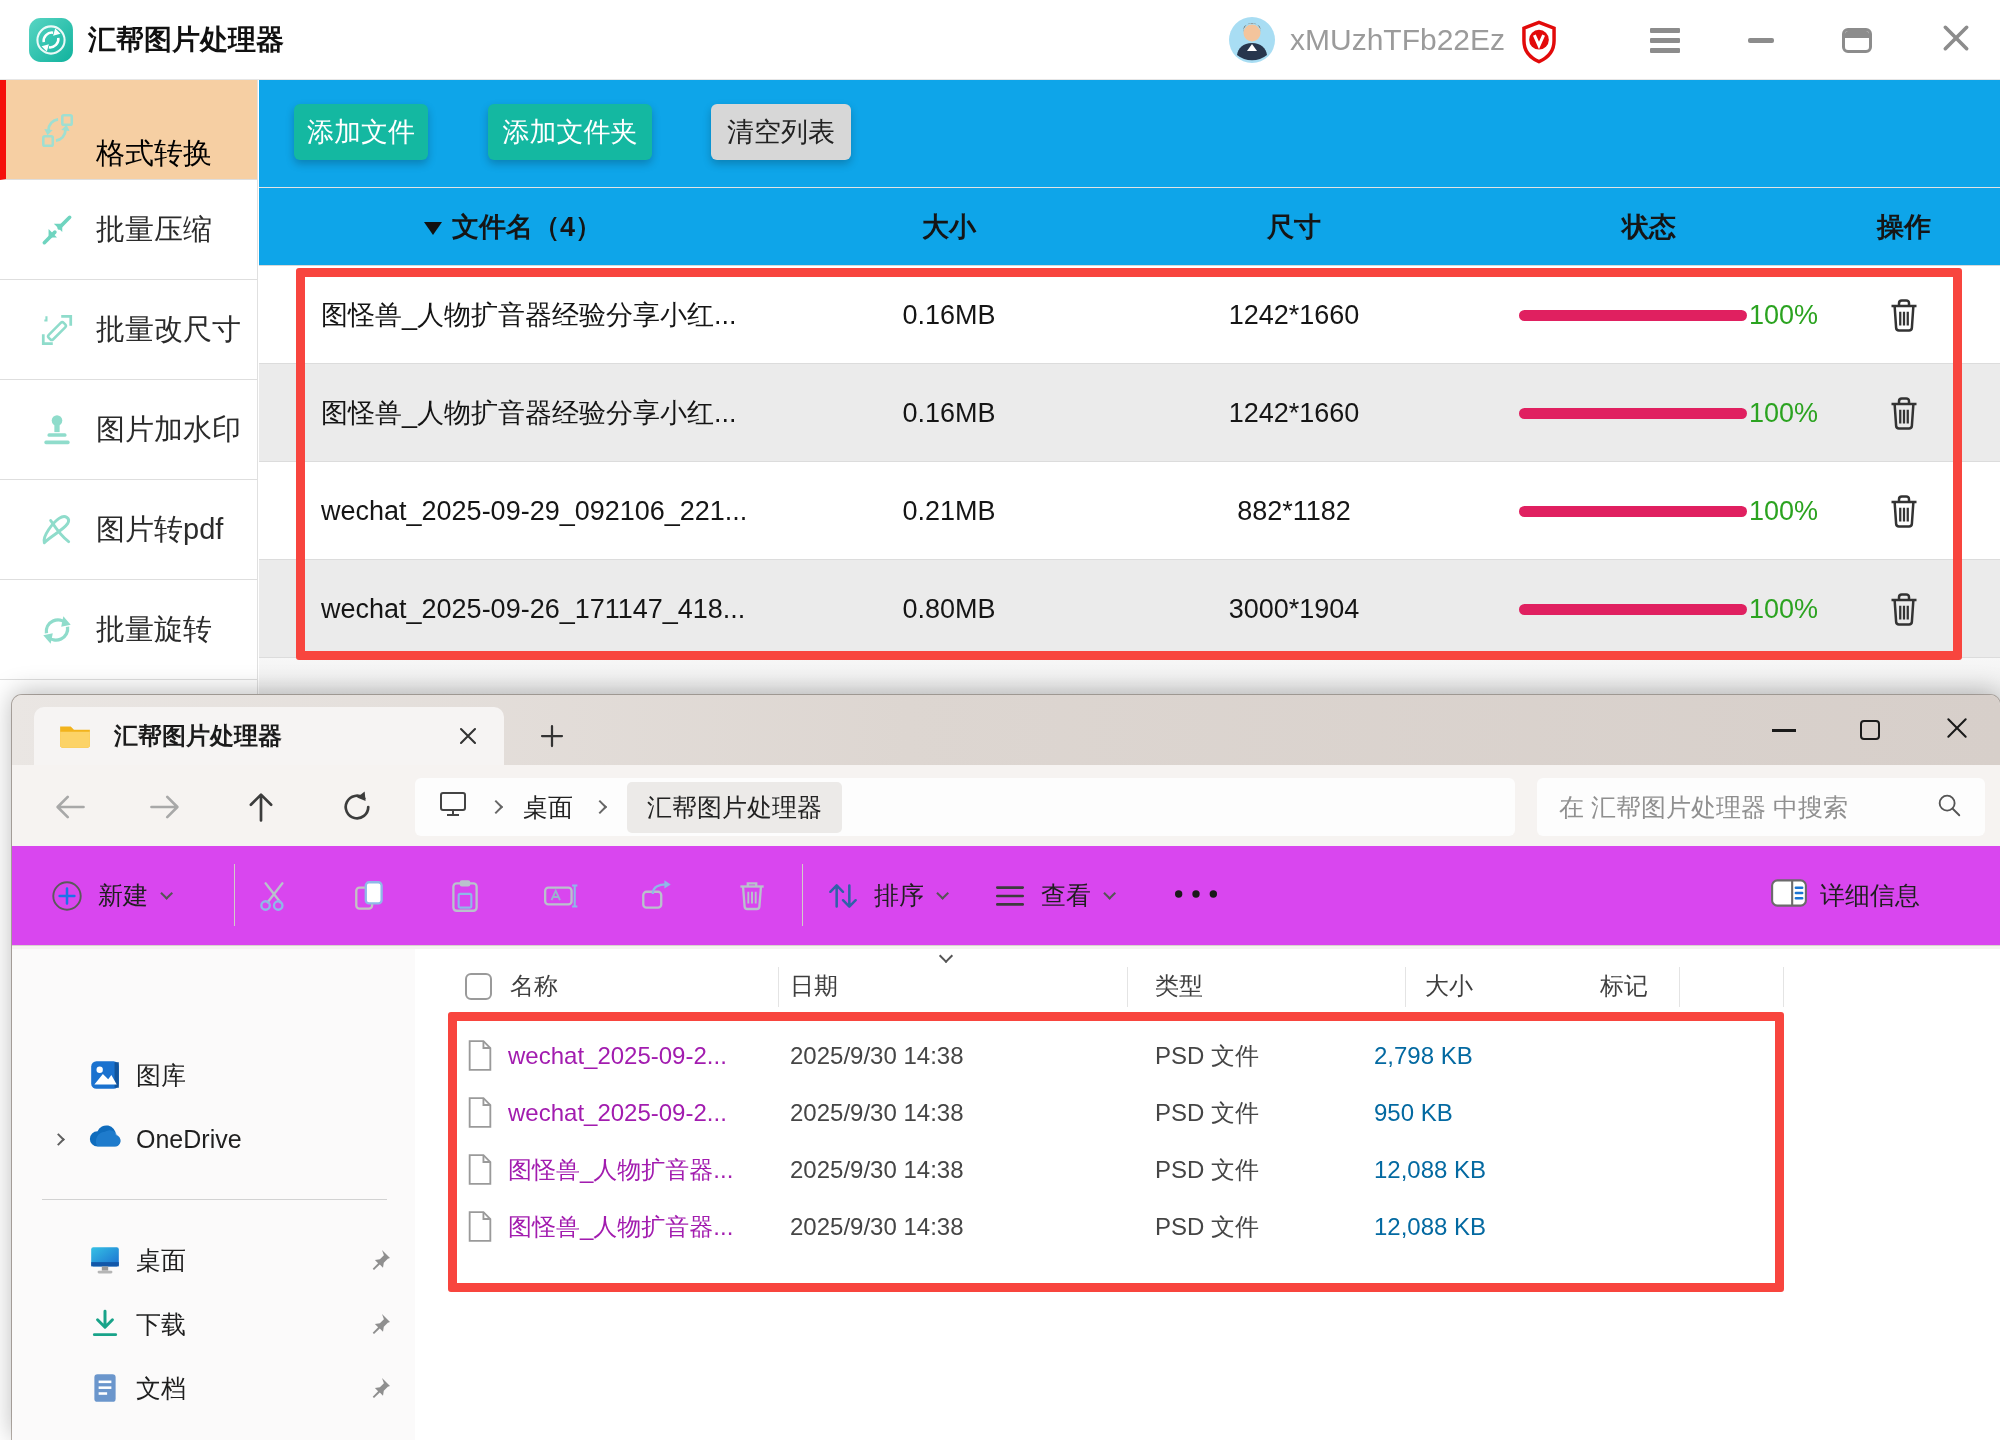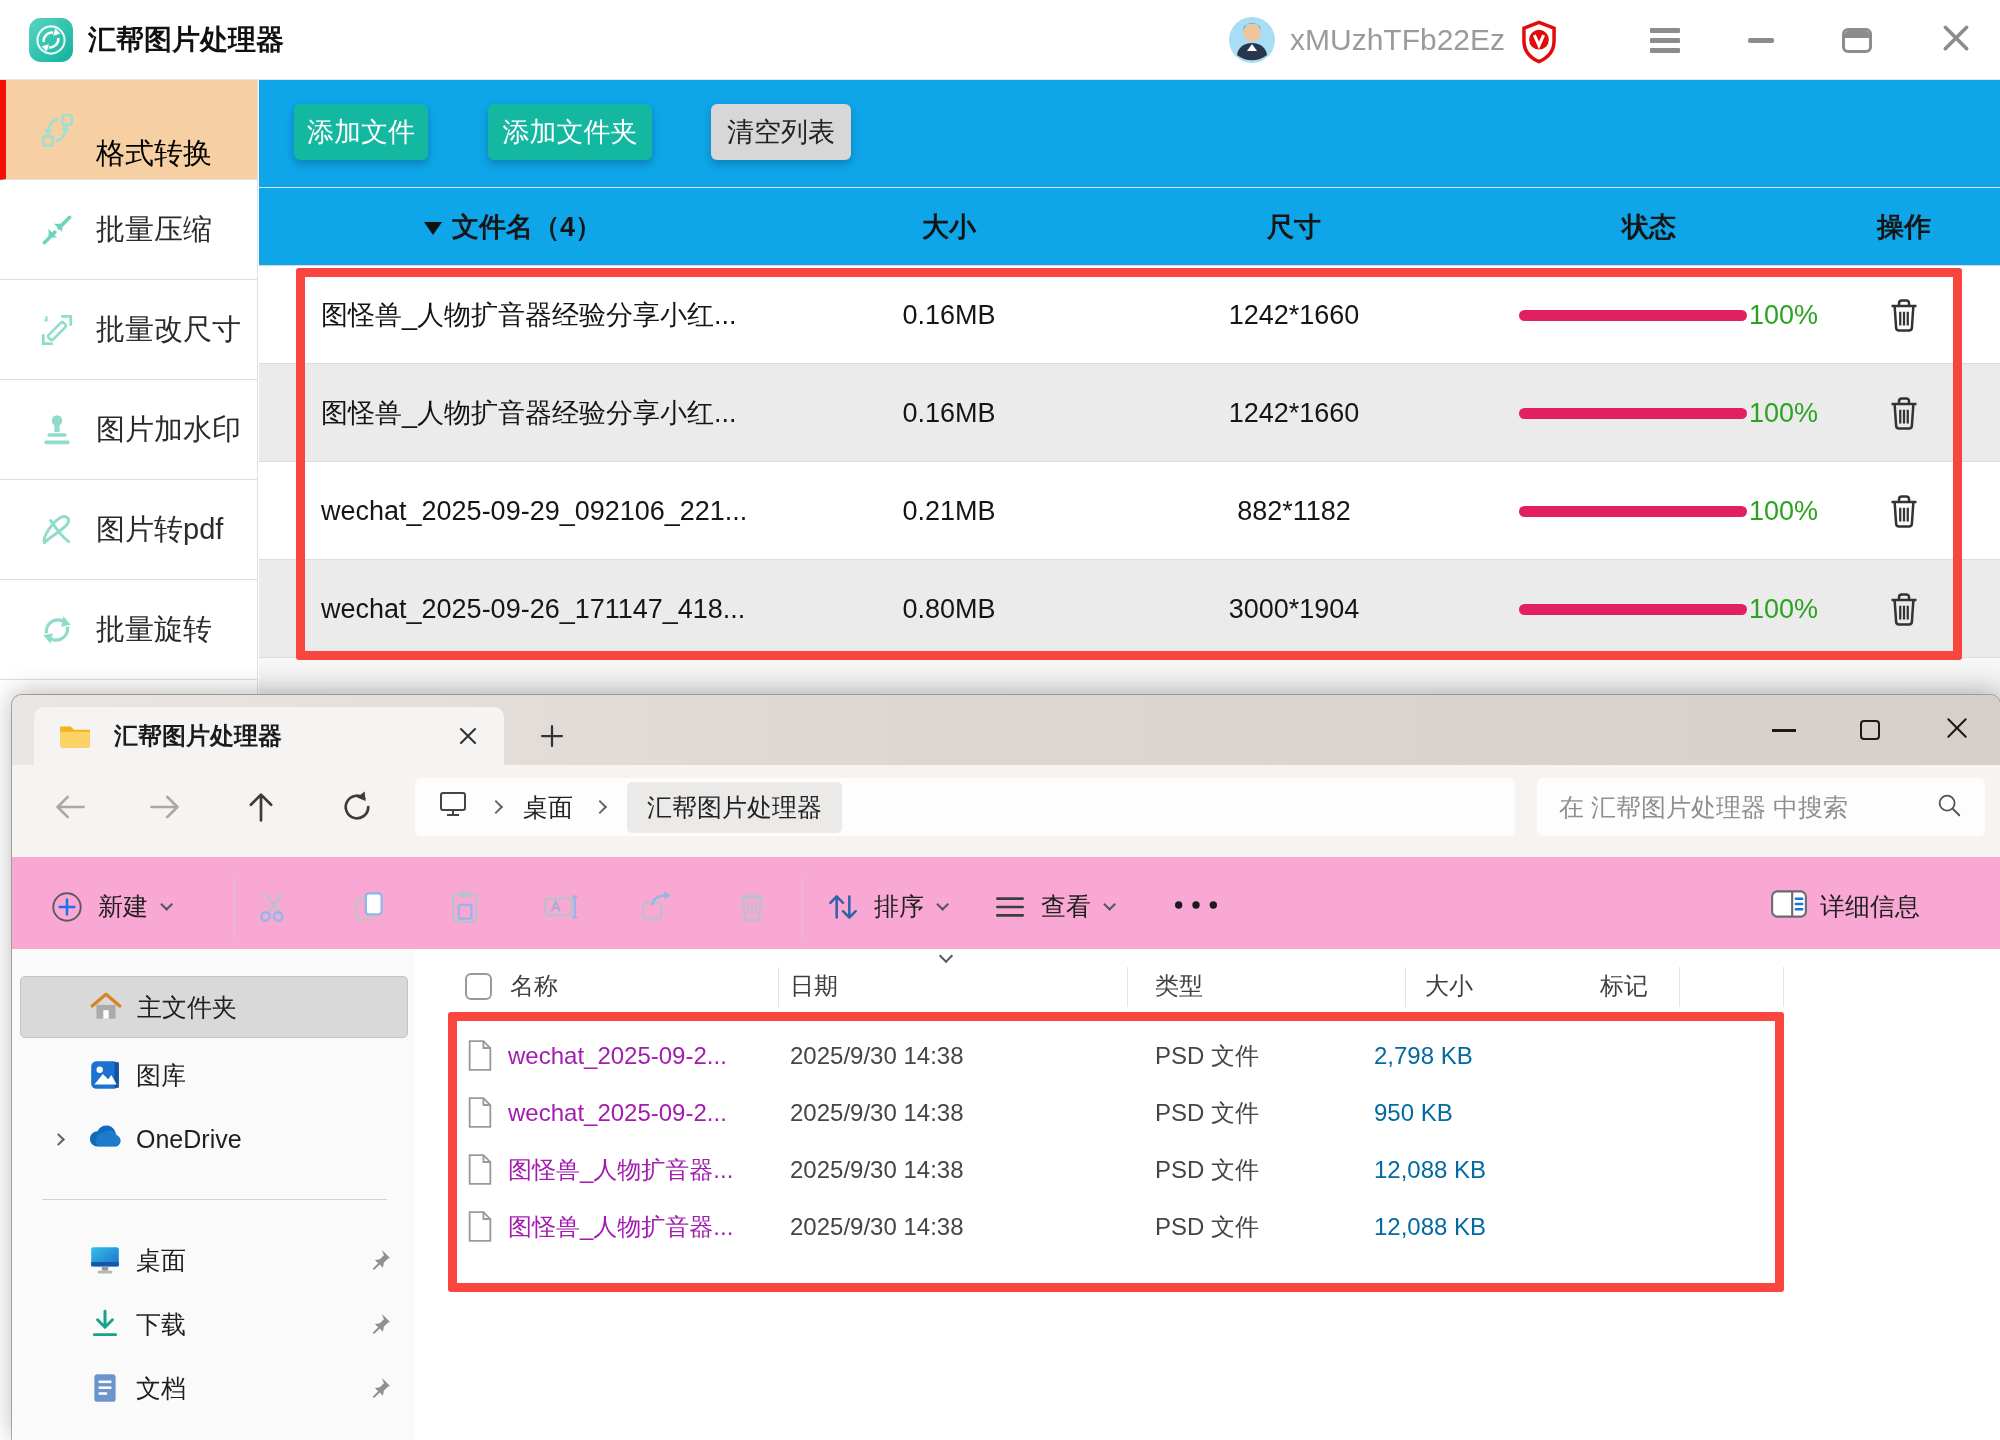--- a/index.html
+++ b/index.html
@@ -78,21 +78,21 @@
   .nav-ic { position:absolute; top:24px; width:36px; height:36px; cursor:pointer; }
   .addr-box { position:absolute; left:403px; top:13px; width:1100px; height:58px; background:#fdfdfd; border-radius:6px;
               display:flex; align-items:center; font-size:25px; color:#222; }
   .crumb-sep { width:10px; height:10px; border-top:2.5px solid #666; border-right:2.5px solid #666; transform:rotate(45deg); margin:0 22px; flex:0 0 auto; }
   .crumb-chip { background:#eceae8; border-radius:5px; padding:9px 20px; cursor:pointer; }
   .crumb { cursor:pointer; }
   .search-box { position:absolute; left:1525px; top:13px; width:448px; height:58px; background:#fdfdfd; border-radius:6px;
                 display:flex; align-items:center; padding:0 22px; cursor:text; }
   .search-ph { font-size:25px; color:#8f8f8f; flex:1; }
 
-  .ex-toolbar { position:absolute; left:0; top:162px; width:100%; height:100px; background:#f9a8d4; border-bottom:1px solid #d9d3ce; }
+  .ex-toolbar { position:absolute; left:0; top:151px; width:100%; height:100px; background:#d946ef; border-bottom:1px solid #d9d3ce; }
   .tool { position:absolute; top:0; height:99px; display:flex; align-items:center; gap:12px; cursor:pointer; }
   .tool .tlabel { font-size:25px; color:#1f1f1f; }
   .tdivider { position:absolute; top:18px; width:1px; height:62px; background:#d2ccc7; }
   .chev { width:9px; height:9px; border-right:2px solid #555; border-bottom:2px solid #555; transform:rotate(45deg) translateY(-3px); }
   .tico { width:38px; height:38px; }
 
   .ex-body { position:absolute; left:0; top:254px; width:100%; height:491px; background:#fff; }
   .ex-sidebar { position:absolute; left:0; top:0; width:403px; height:100%; background:#fbfafa; }
   .nav-item { position:absolute; left:8px; width:388px; height:58px; display:flex; align-items:center; border-radius:5px; cursor:pointer; }
   .nav-item.selected { background:#d9d9d9; border:1px solid #c3c3c3; }
@@ -515,30 +515,20 @@
               <path d="M21 3v24" stroke="#6b6b6b" stroke-width="2"></path>
               <path d="M24.5 10h6M24.5 15h6M24.5 20h6" stroke="#1973d3" stroke-width="2.4" stroke-linecap="round"></path>
             </svg>
         </span>
         <span class="tlabel">详细信息</span>
       </div>
     </div>
 
     <div class="ex-body">
       <div class="ex-sidebar">
-        <div class="nav-item selected" style="top:27px;height:62px;">
-          <span class="nico">
-            <svg viewBox="0 0 32 32" width="34" height="34">
-                <rect x="7" y="14" width="18" height="13" fill="#ababab"></rect>
-                <rect x="13.5" y="19" width="5" height="8" fill="#fff"></rect>
-                <path d="M3 15 L16 4 L29 15" fill="none" stroke="#d9821f" stroke-width="3" stroke-linejoin="round" stroke-linecap="round"></path>
-              </svg>
-          </span>
-          <span class="nlabel">主文件夹</span>
-        </div>
         <div class="nav-item" style="top:97px;">
           <span class="nico">
             <svg viewBox="0 0 32 32" width="34" height="34">
                 <rect x="3" y="3" width="26" height="26" rx="5" fill="#1b72cf"></rect>
                 <rect x="25" y="4" width="4" height="24" fill="#12549c"></rect>
                 <circle cx="11" cy="11" r="3" fill="#fff"></circle>
                 <polygon points="6,25 14,15 19,20 22,16 27,25" fill="#fff"></polygon>
               </svg>
           </span>
           <span class="nlabel">图库</span>

